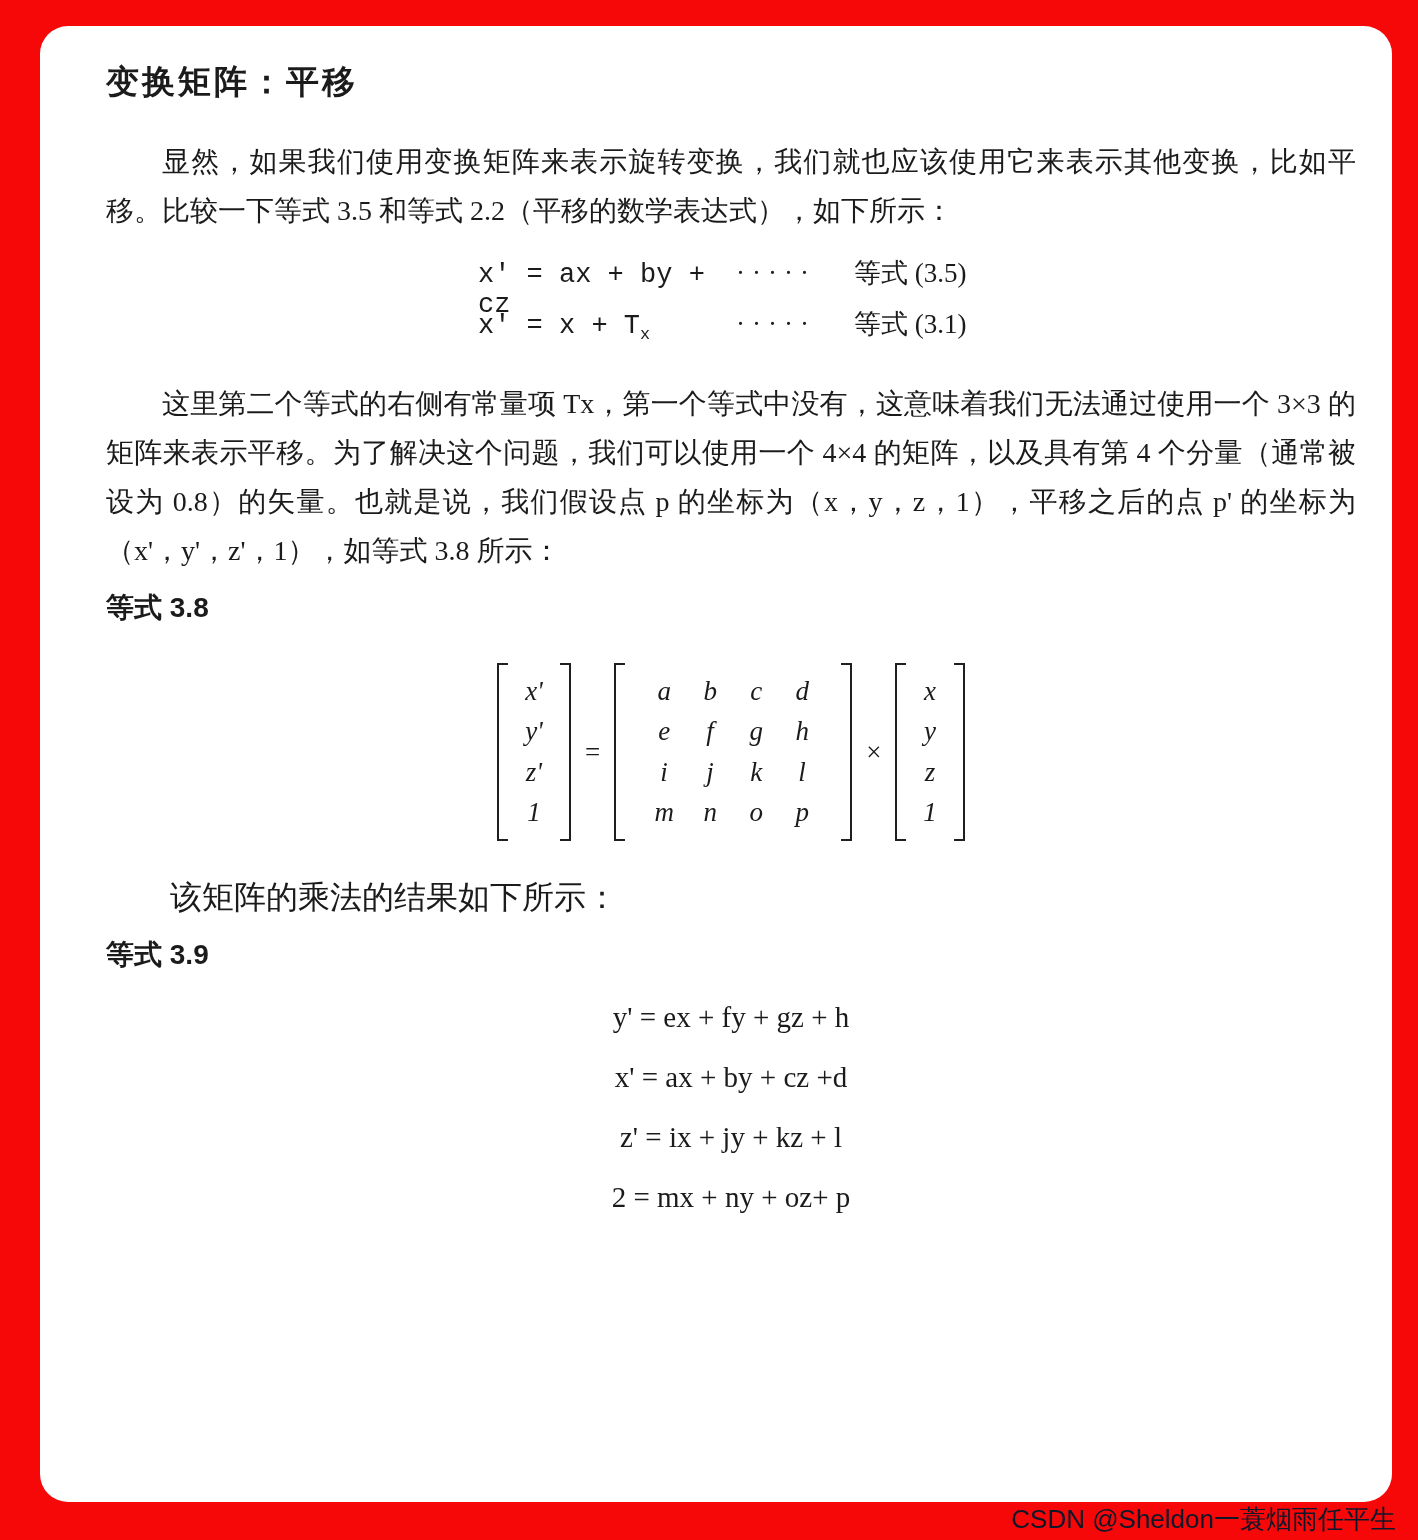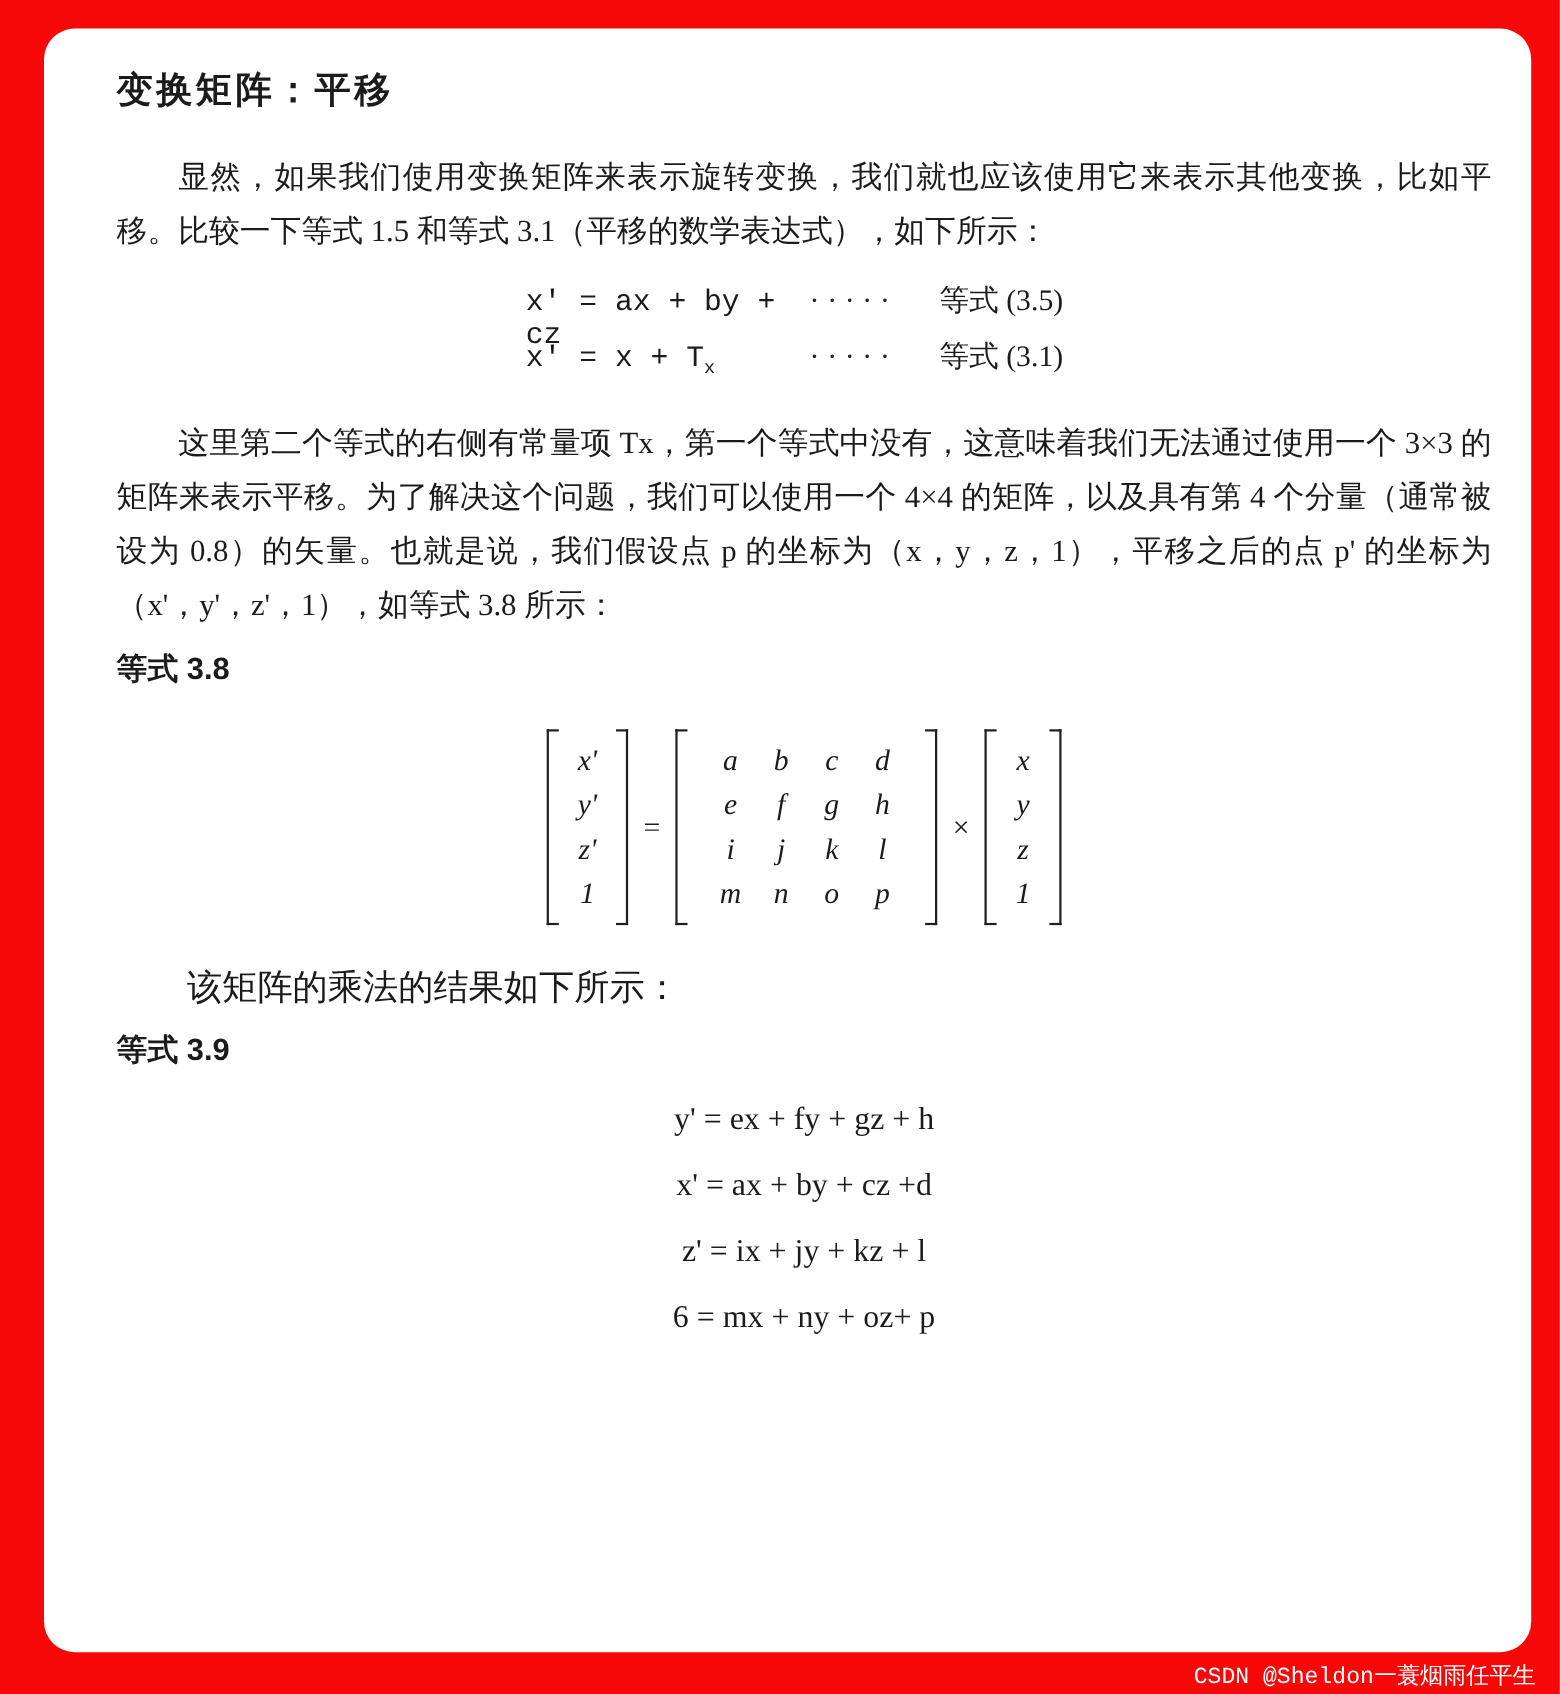--- a/index.html
+++ b/index.html
@@ -84,33 +84,33 @@
   .eq39-line {
     text-align: center;
     font-size: 29px;
     margin-top: 27px;
   }
   .eq39-block { margin-bottom: 14px; }
   .para-last { margin-top: 34px; }
   .watermark {
     position: absolute;
     right: 22px; bottom: 3px;
-    color: #ffffff;
-    font-size: 21px;
-    font-family: Liberation Mono, monospace;
+    color: #0f172a;
+    font-size: 26px;
+    font-family: Liberation Sans, sans-serif;
   }
 </style>
 </head>
 <body>
 
 <div class="page">
 
   <h1 class="title">变换矩阵：平移</h1>
 
-  <p class="para">显然，如果我们使用变换矩阵来表示旋转变换，我们就也应该使用它来表示其他变换，比如平移。比较一下等式 1.5 和等式 3.1（平移的数学表达式），如下所示：</p>
+  <p class="para">显然，如果我们使用变换矩阵来表示旋转变换，我们就也应该使用它来表示其他变换，比如平移。比较一下等式 3.5 和等式 2.2（平移的数学表达式），如下所示：</p>
 
   <div class="eq-block">
     <div class="eq-row">
       <span class="eq-formula">x' = ax + by + cz</span>
       <span class="eq-dots">·····</span>
       <span class="eq-label">等式 (3.5)</span>
     </div>
     <div class="eq-row">
       <span class="eq-formula"><span>x' = x + T</span><sub>x</sub></span>
       <span class="eq-dots">·····</span>
@@ -176,19 +176,19 @@
   </div>
 
   <p class="para-plain">该矩阵的乘法的结果如下所示：</p>
 
   <div class="eq-heading">等式 3.9</div>
 
   <div class="eq39-block">
     <div class="eq39-line">y' = ex + fy + gz + h</div>
     <div class="eq39-line">x' = ax + by + cz +d</div>
     <div class="eq39-line">z' = ix + jy + kz + l</div>
-    <div class="eq39-line">6 = mx + ny + oz+ p</div>
+    <div class="eq39-line">2 = mx + ny + oz+ p</div>
   </div>
 
 
 </div>
 
 <div class="watermark">CSDN @Sheldon一蓑烟雨任平生</div>
 
 </body></html>

